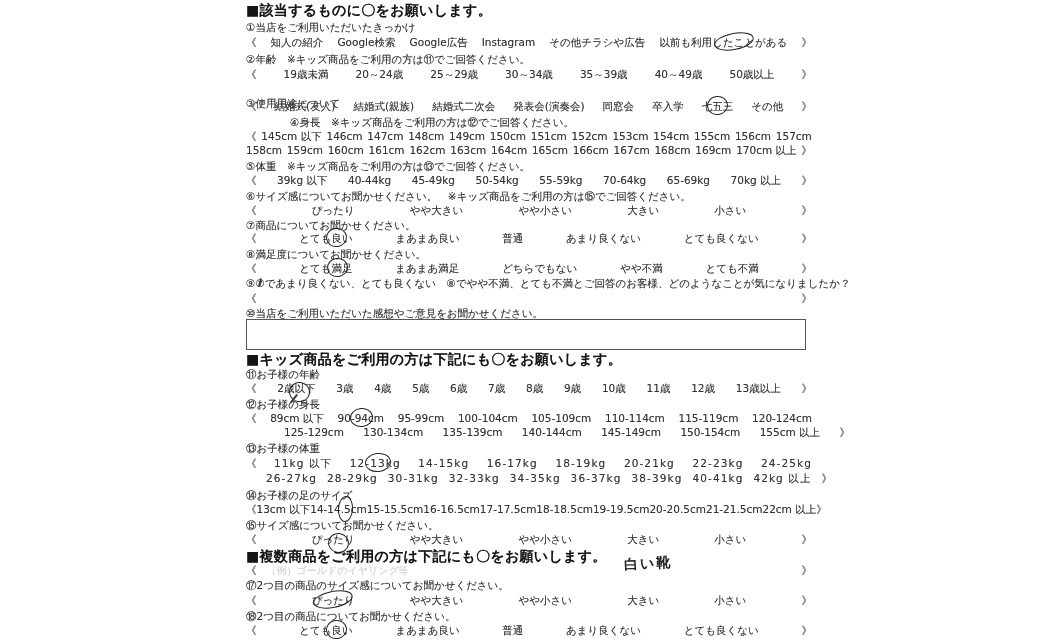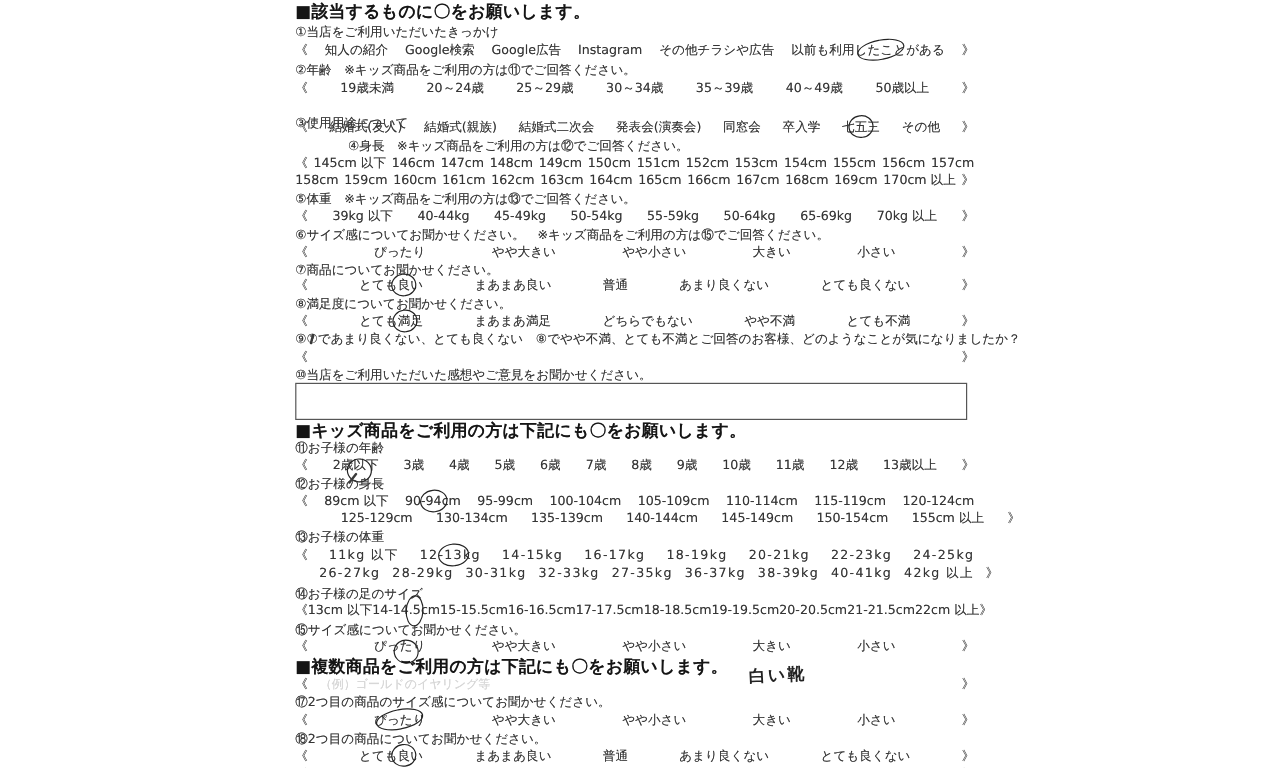--- a/index.html
+++ b/index.html
@@ -107,21 +107,21 @@
         <span class="br">》</span>
       </div>
       <div class="line label" style="top: 159px;"><span>⑤体重　※キッズ商品をご利用の方は⑬でご回答ください。</span></div>
       <div class="line options" style="top: 173px;">
         <span class="br">《</span>
         <span class="opt">39kg 以下</span>
         <span class="opt">40-44kg</span>
         <span class="opt">45-49kg</span>
         <span class="opt">50-54kg</span>
         <span class="opt">55-59kg</span>
-        <span class="opt">50-64kg</span>
+        <span class="opt">70-64kg</span>
         <span class="opt">65-69kg</span>
         <span class="opt">70kg 以上</span>
         <span class="br">》</span>
       </div>
       <div class="line label" style="top: 189px;"><span>⑥サイズ感についてお聞かせください。　※キッズ商品をご利用の方は⑮でご回答ください。</span></div>
       <div class="line options" style="top: 203px;">
         <span class="br">《</span>
         <span class="opt">ぴったり</span>
         <span class="opt">やや大きい</span>
         <span class="opt">やや小さい</span>
@@ -208,21 +208,21 @@
         <span class="opt">18-19kg</span>
         <span class="opt">20-21kg</span>
         <span class="opt">22-23kg</span>
         <span class="opt">24-25kg</span>
       </div>
       <div class="line options lsp" style="top: 471px; padding-left: 20px;">
         <span class="opt">26-27kg</span>
         <span class="opt">28-29kg</span>
         <span class="opt">30-31kg</span>
         <span class="opt">32-33kg</span>
-        <span class="opt">27-35kg</span>
+        <span class="opt">34-35kg</span>
         <span class="opt">36-37kg</span>
         <span class="opt">38-39kg</span>
         <span class="opt">40-41kg</span>
         <span class="opt">42kg 以上</span>
         <span class="br">》</span>
       </div>
       <div class="line label" style="top: 488px;"><span>⑭お子様の足のサイズ</span></div>
       <div class="line options" style="top: 502px;">
         <span class="br">《</span>
         <span class="opt">13cm 以下</span>

